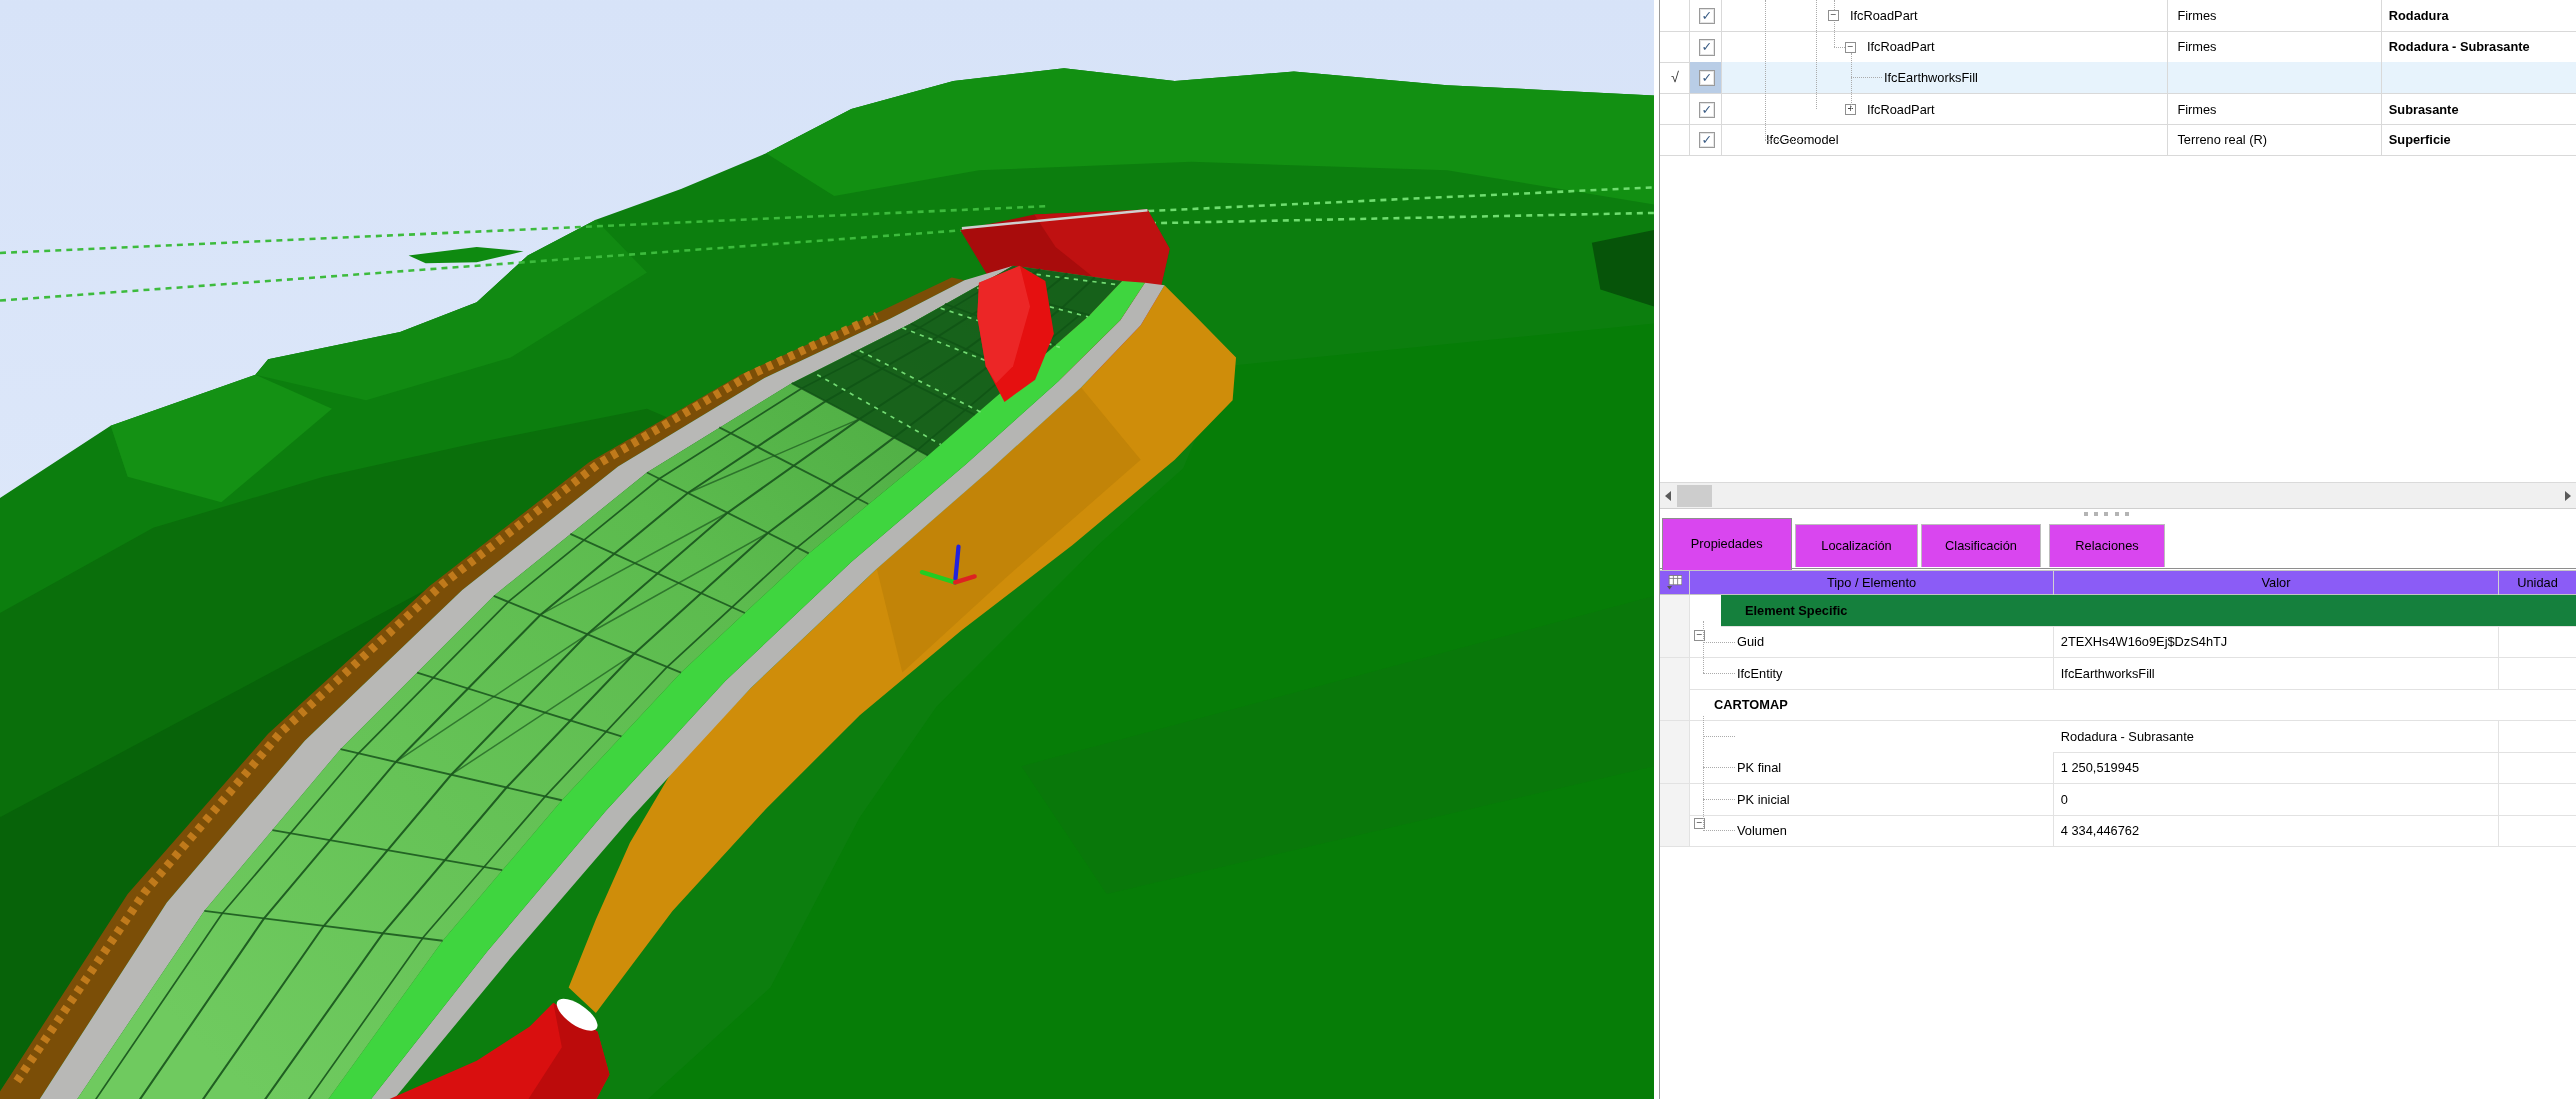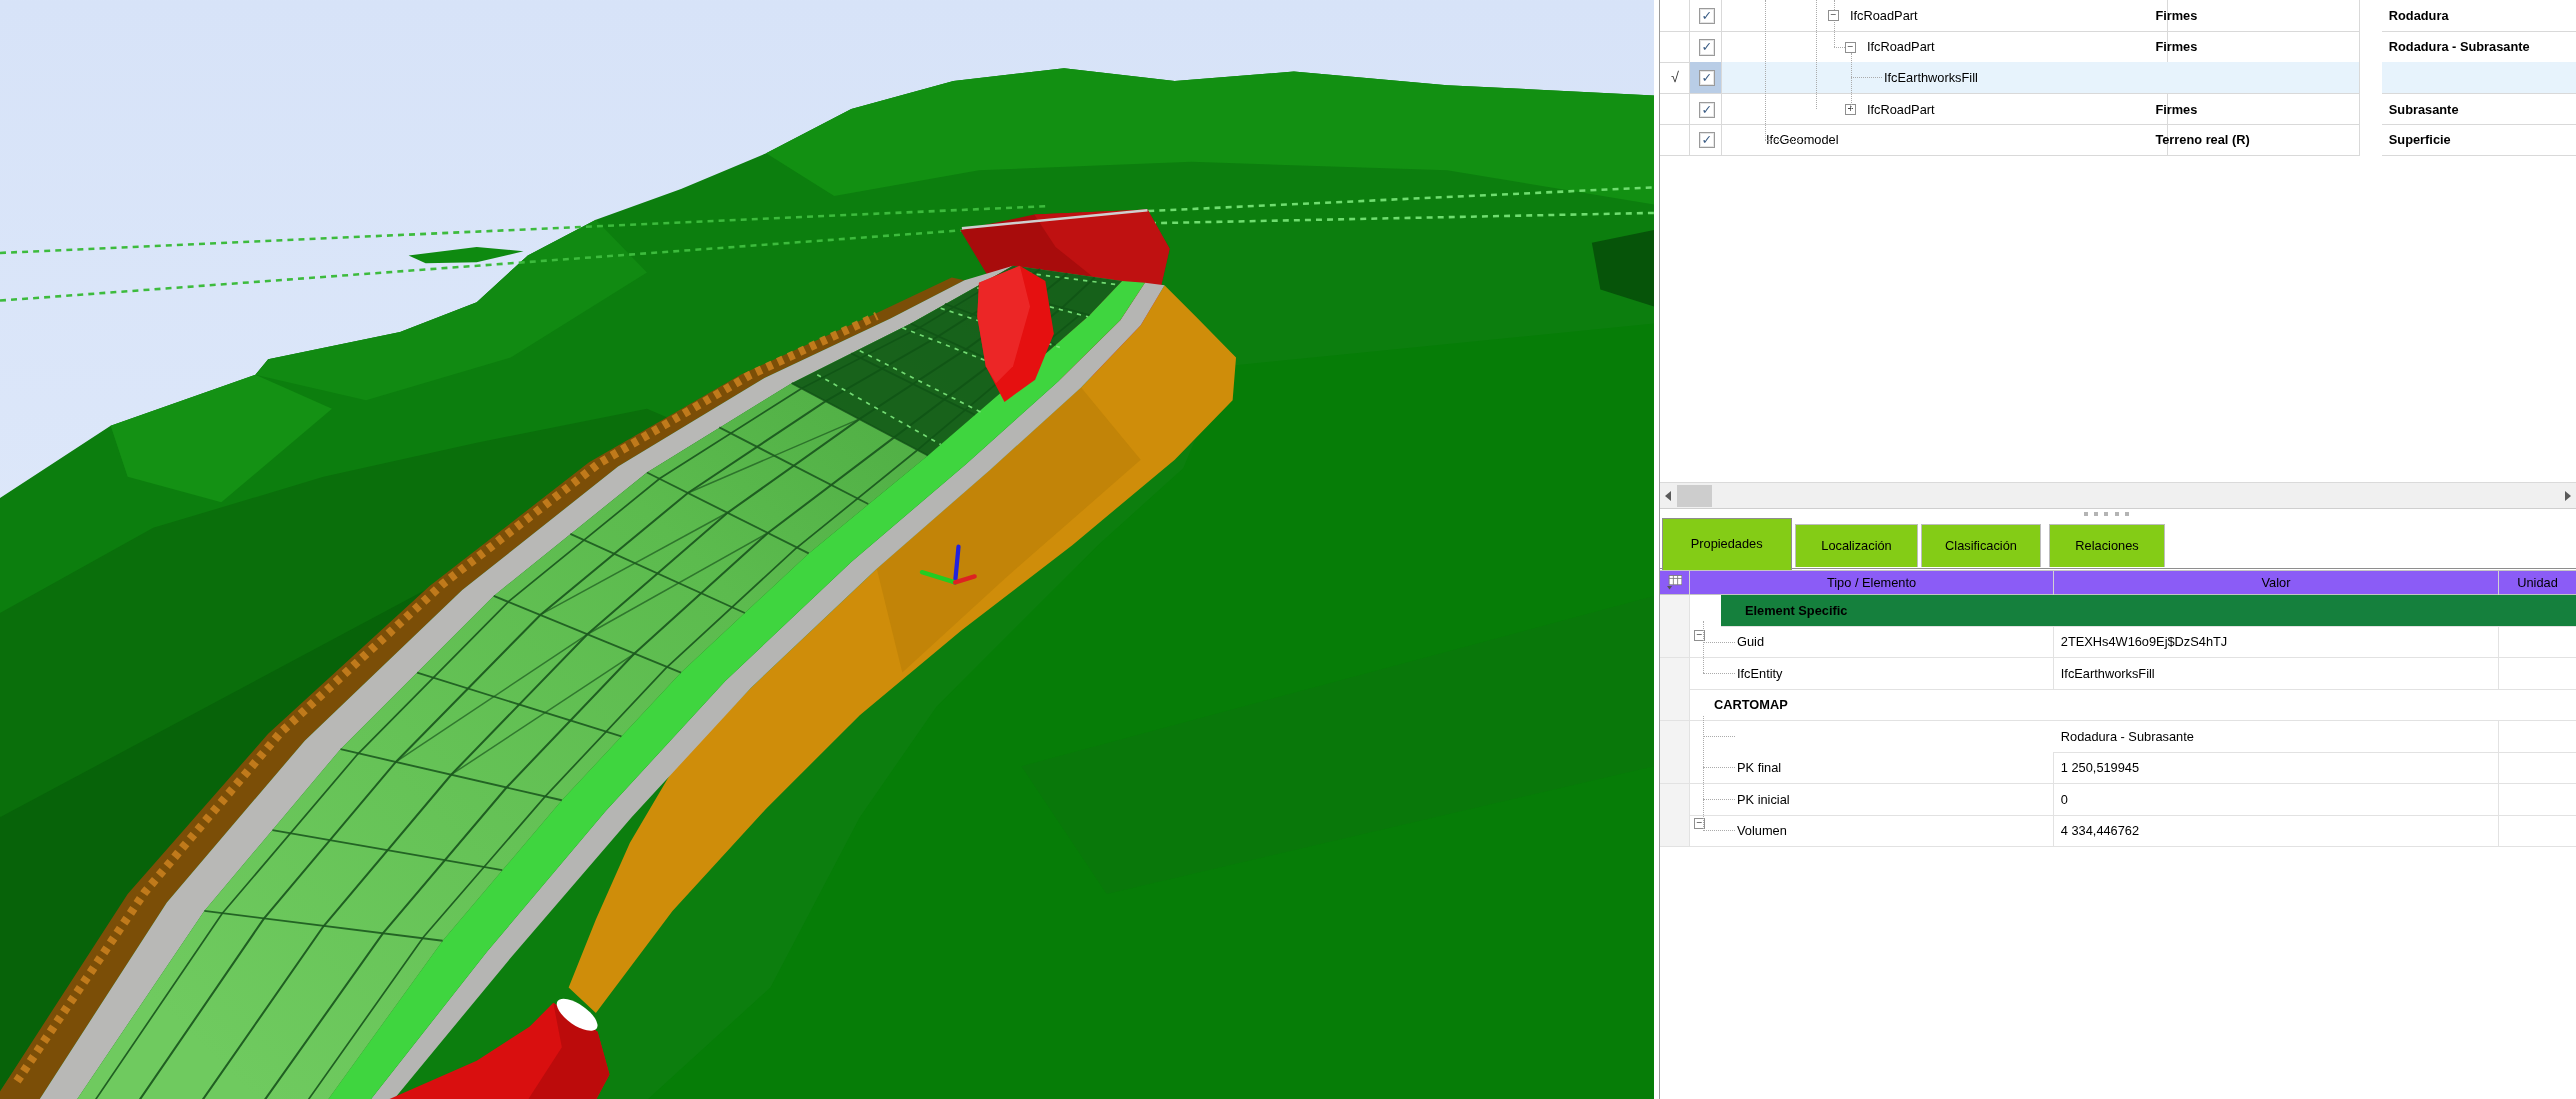--- a/index.html
+++ b/index.html
@@ -11,21 +11,21 @@
   
   #panel{left:1654px;top:0;width:922px;height:1100px;background:#fff;}
   #panel-vline{left:5.1px;top:0;width:0.9px;height:1100px;background:#9b9b9b;}
   
   #tree{left:6px;top:0;width:916px;height:156px;}
   .trow{left:0;width:916px;}
   .tcell{top:0;height:100%;border-right:0.9px solid #d9d9d9;border-bottom:0.9px solid #d9d9d9;box-sizing:border-box;}
   .c0{left:0;width:30px;}
   .c1{left:30px;width:32px;}
   .c2{left:62px;width:446px;}
-  .c3{left:486px;width:214px;font-weight:bold;}
+  .c3{left:508px;width:214px;}
   .c4{left:722px;width:194px;border-right:none;font-weight:bold;}
   .tlabel{position:absolute;top:0;height:100%;display:flex;align-items:center;white-space:nowrap;}
   .cb{position:absolute;left:8.5px;top:7.7px;width:14.5px;height:14.5px;background:#fff;border:0.9px solid #9a9a9a;
       box-shadow:inset 0 0 0 0.9px #e4e4e4;color:#3b5d85;font-size:12.8px;font-weight:bold;line-height:13.6px;text-align:center;}
   .exp{position:absolute;top:10.2px;width:11px;height:11px;box-sizing:border-box;border:0.9px solid #8f8f8f;background:#fff;
        color:#444;font-size:10.2px;line-height:8.5px;text-align:center;}
   .selrow .c2,.selrow .c3,.selrow .c4{background:#e7f3fc;}
   .selrow .c1{background:#b9cde6;}
   .marker{position:absolute;left:0;top:0;width:30px;height:100%;display:flex;align-items:center;justify-content:center;
           font-size:14.5px;color:#333;}
@@ -33,21 +33,21 @@
   .hdot{border-top:0.9px dotted #ababab;height:0;}
   
   #hscroll{left:6px;top:482px;width:916px;height:27px;background:#f0f0f0;border-top:0.9px solid #dadada;border-bottom:0.9px solid #cfcfcf;box-sizing:border-box;}
   .sb-btn{top:0;width:16px;height:25.5px;display:flex;align-items:center;justify-content:center;}
   .tri-l{width:0;height:0;border-top:5.1px solid transparent;border-bottom:5.1px solid transparent;border-right:6px solid #5a5a5a;}
   .tri-r{width:0;height:0;border-top:5.1px solid transparent;border-bottom:5.1px solid transparent;border-left:6px solid #5a5a5a;}
   #sb-thumb{left:17px;top:1.7px;width:35px;height:22px;background:#cdcdcd;}
   
   .grip{top:512px;width:4.3px;height:4.3px;background:#b4b4b4;}
   
-  .tab{box-sizing:border-box;background:#84cc16;text-align:center;}
+  .tab{box-sizing:border-box;background:#d946ef;text-align:center;}
   .tab-inactive{top:524px;height:43px;border:0.9px solid #bdbdbd;border-bottom:none;line-height:42px;z-index:2;}
   .tab-active{top:518px;height:52px;border:0.9px solid #8e8e8e;border-bottom:none;line-height:49px;z-index:3;}
   #tabline{left:6px;top:568px;width:916px;height:0.9px;background:#8e8e8e;z-index:1;}
   
   #ptable{left:6px;top:570px;width:916px;height:277px;}
   #phead{left:0;top:0;width:916px;height:25px;background:#8b5cf6;border-top:0.9px solid #c6c6c6;border-bottom:0.9px solid #c3c3c3;box-sizing:border-box;}
   .ph{top:0;height:24px;line-height:23px;text-align:center;border-right:0.9px solid #d2d2d2;box-sizing:border-box;}
   .pg{left:0;width:30px;}
   .pc1{left:30px;width:364px;}
   .pc2{left:394px;width:445px;}

